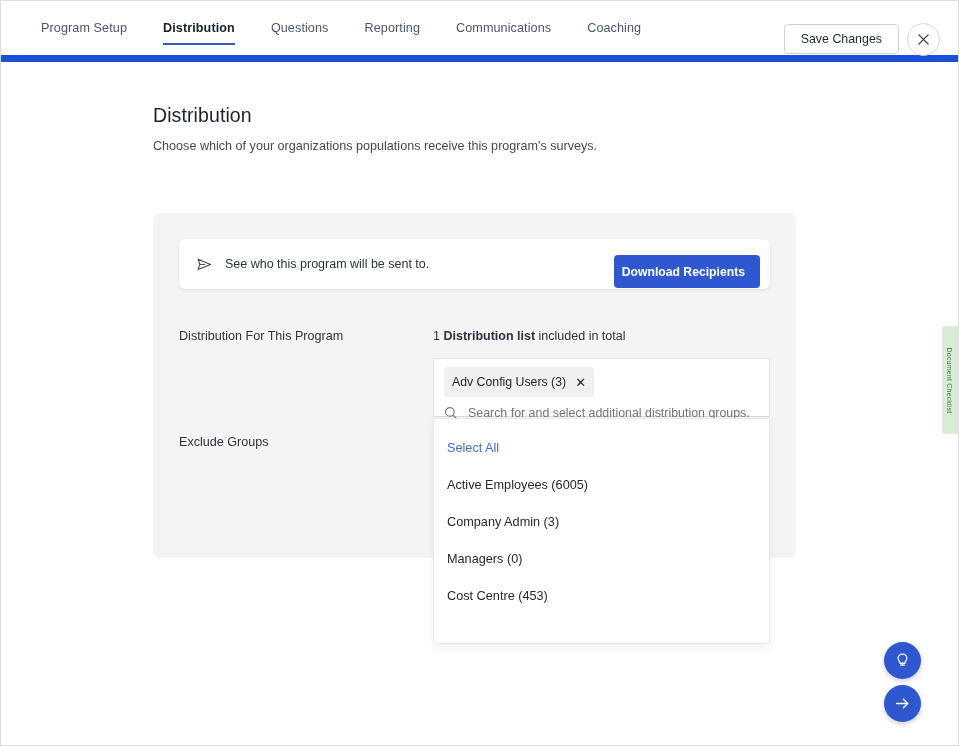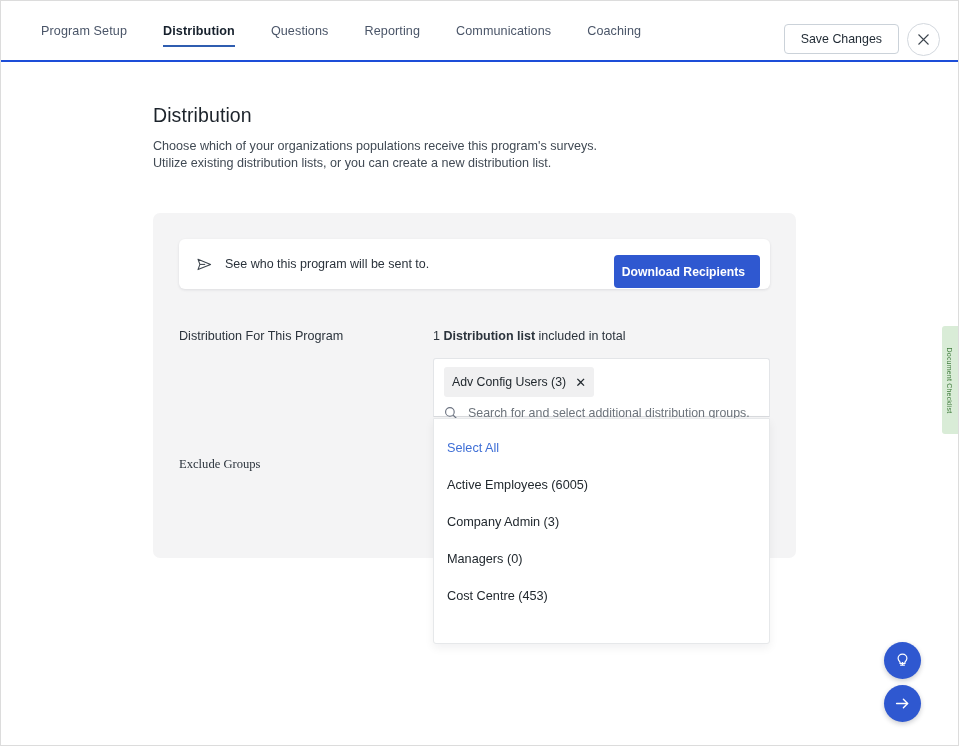--- a/index.html
+++ b/index.html
@@ -21,21 +21,21 @@
     border: 1px solid #dcdcdc;
   }
 
   
   .topbar {
     position: absolute;
     left: 0; top: 0;
     width: 957px;
     height: 61px;
     background: #ffffff;
-    border-bottom: 2px solid #1d4ed8;
+    border-bottom: 7px solid #1d4ed8;
     box-sizing: border-box;
     display: flex;
     align-items: center;
   }
   .nav-tabs {
     display: flex;
     align-items: center;
     height: 61px;
     margin-left: 22px;
   }
@@ -170,21 +170,21 @@
     display: flex;
     align-items: center;
   }
 
   .row-label {
     position: absolute;
     font-size: 12.6px;
     color: #2b333c;
   }
   .row-label.dist { left: 178px; top: 328px; }
-  .row-label.excl { left: 178px; top: 456px; font-family: Liberation Serif, serif; }
+  .row-label.excl { left: 178px; top: 434px; }
 
   .total-line {
     position: absolute;
     left: 432px;
     top: 328px;
     font-size: 12.5px;
     color: #2b333c;
   }
   .total-line b { font-weight: bold; }
 
@@ -326,21 +326,20 @@
         <svg width="13" height="13" viewBox="0 0 13 13">
           <path d="M1.5 1.5 L11.5 11.5 M11.5 1.5 L1.5 11.5" stroke="#3c444d" stroke-width="1.1" fill="none"></path>
         </svg>
       </div>
     </div>
   </div>
 
   <div class="page-title">Distribution</div>
   <div class="page-desc">
     <div>Choose which of your organizations populations receive this program's surveys.</div>
-    <div>Utilize existing distribution lists, or you can create a new distribution list.</div>
   </div>
 
   <div class="grey-panel"></div>
 
   <div class="sent-card">
     <span class="send-icon">
       <svg width="17" height="17" viewBox="0 0 17 17">
         <path d="M2 3.2 L14.6 8.4 L2 13.6 L3.9 8.4 Z" fill="none" stroke="#3c444d" stroke-width="1.05" stroke-linejoin="round"></path>
         <path d="M3.9 8.4 L9.2 8.4" fill="none" stroke="#3c444d" stroke-width="1.05"></path>
       </svg>

